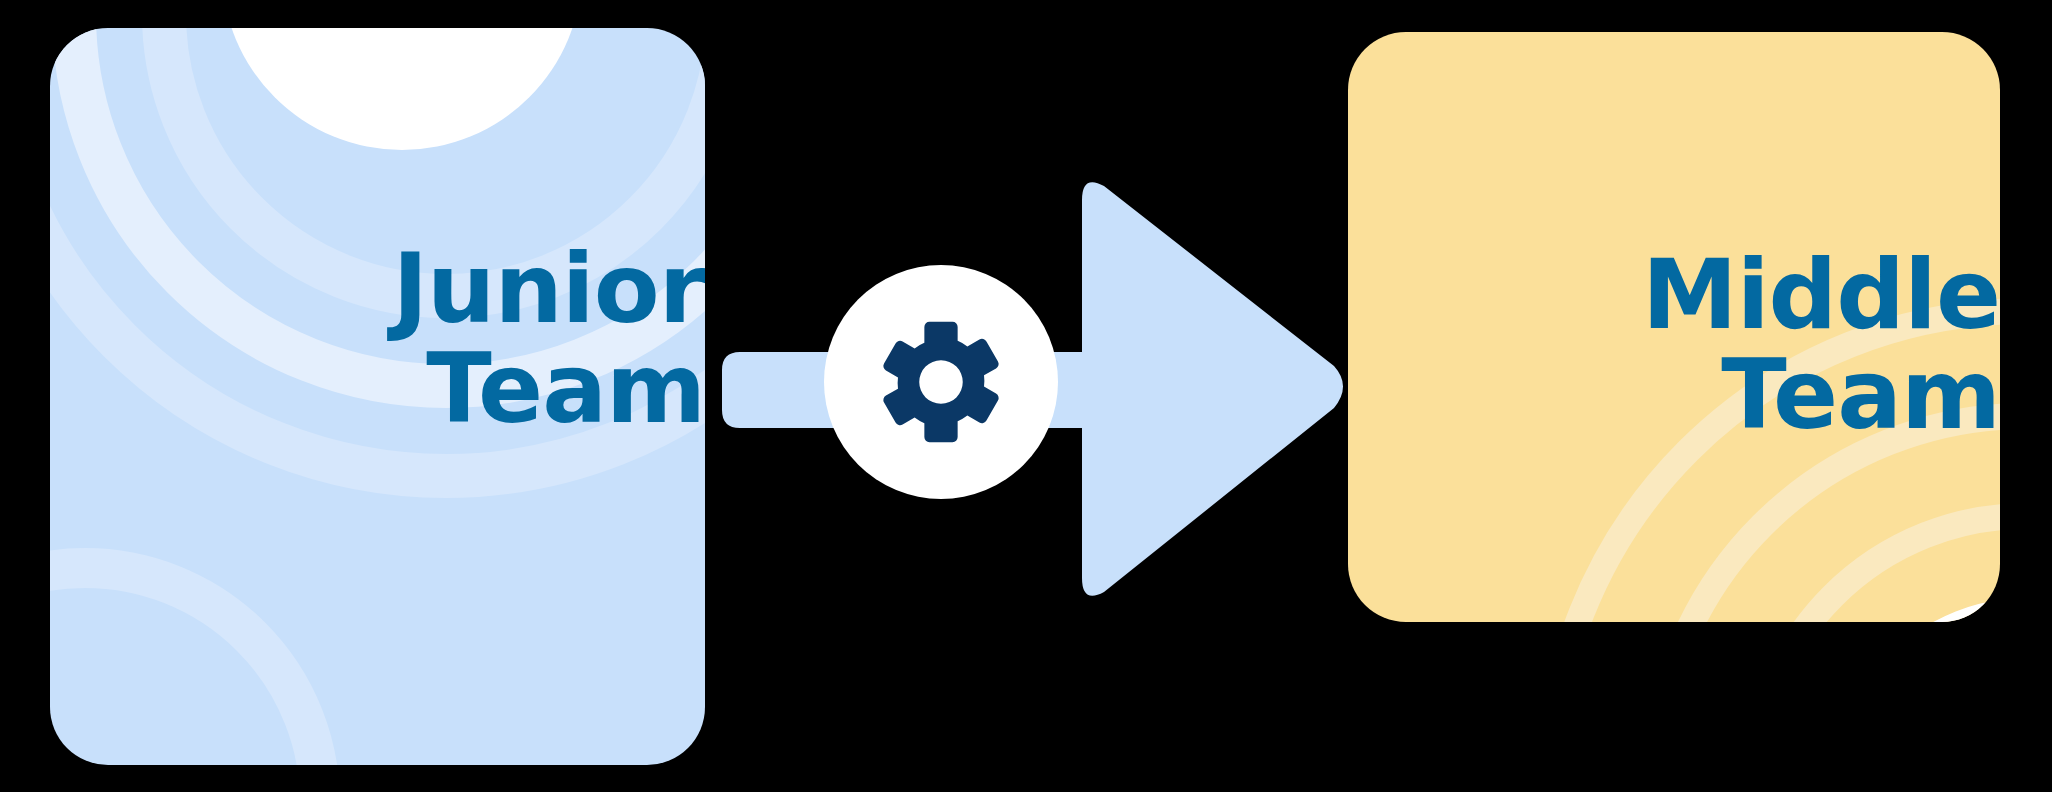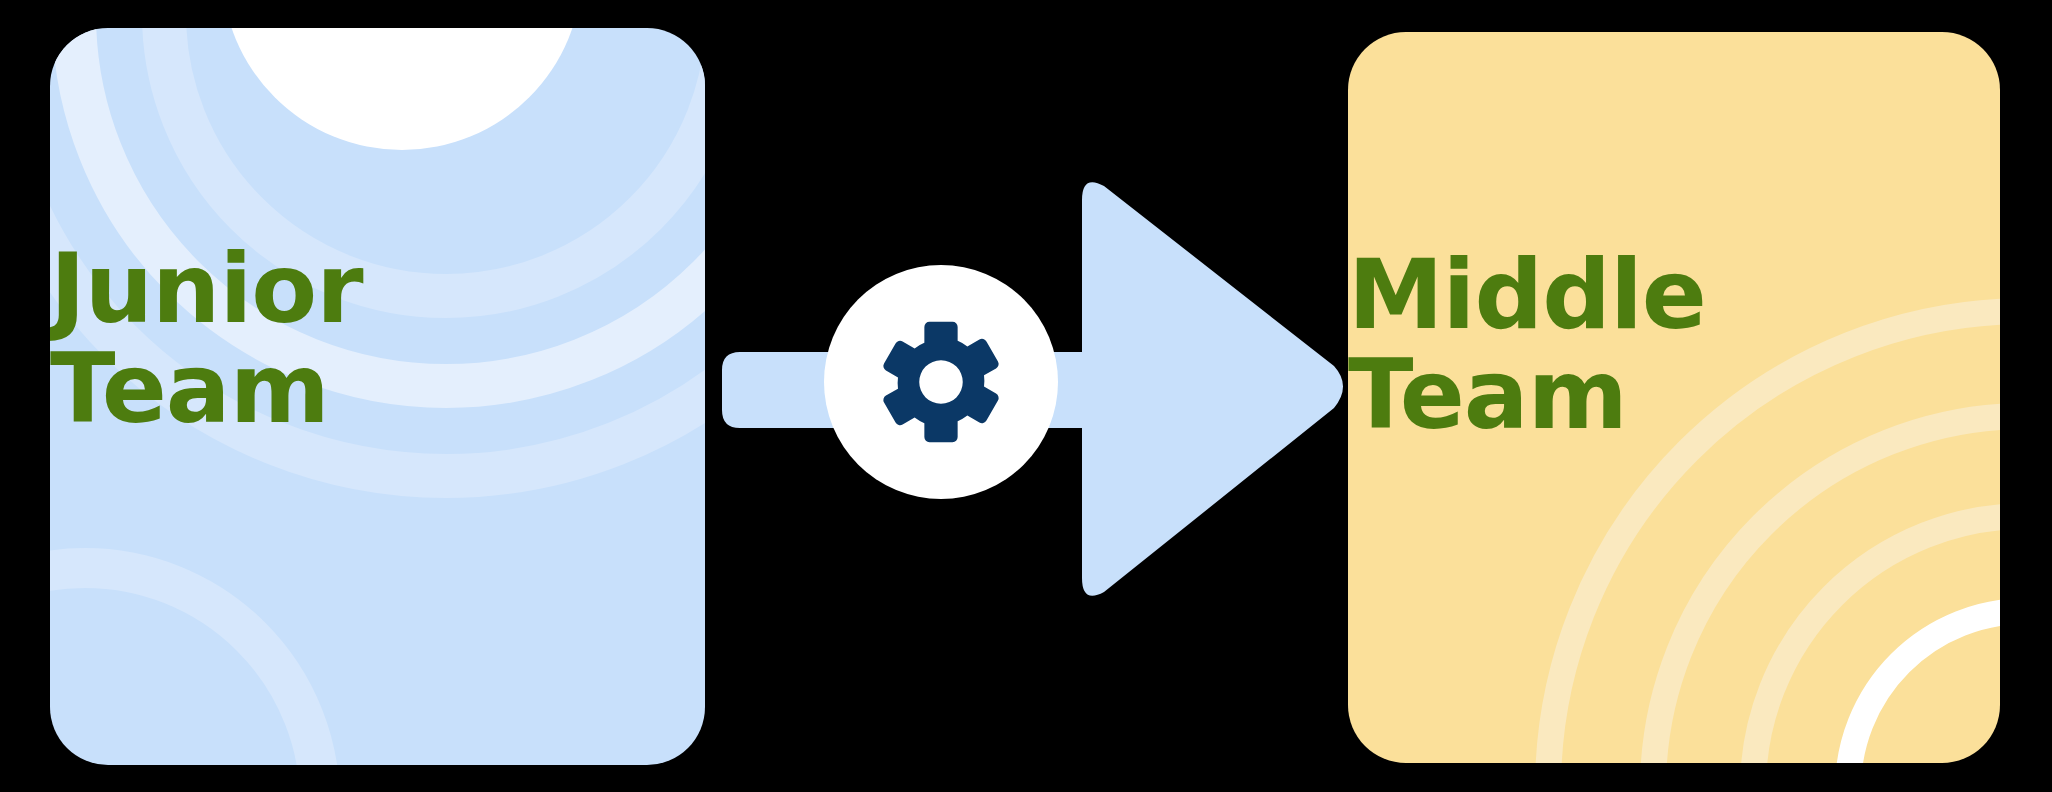--- a/index.html
+++ b/index.html
@@ -1,37 +1,37 @@
 <!DOCTYPE html>
 <html><head>
 <meta charset="utf-8">
 <style>
   html,body{margin:0;padding:0;background:#000;}
   body{width:2052px;height:792px;overflow:hidden;font-family:"DejaVu Sans","Liberation Sans",sans-serif;}
   #stage{position:relative;width:2052px;height:792px;background:#000000;overflow:hidden;}
 
   .card{position:absolute;overflow:hidden;border-radius:58px;}
   #card-left{left:50px;top:28px;width:655px;height:737px;background:#c8e0fb;}
-  #card-right{left:1348px;top:32px;width:652px;height:731px;background:#fbe09a;}
+  #card-right{left:1348px;top:32px;width:652px;height:590px;background:#fbe09a;}
 
   .deco{position:absolute;border-radius:50%;pointer-events:none;}
   #lr1{width:520px;height:520px;left:92px;top:-318px;border:44px solid #d6e7fc;}
   #lr2{width:700px;height:700px;left:2px;top:-408px;border:44px solid #e4effd;}
   #lr3{width:880px;height:880px;left:-88px;top:-498px;border:44px solid #d6e7fc;}
   #lr0{width:360px;height:360px;left:172px;top:-238px;background:#ffffff;}
   
   #lb1{width:430px;height:430px;left:-220px;top:520px;border:40px solid #d6e7fc;}
 
   
   #rr1{width:330px;height:330px;left:487px;top:566px;border:26px solid #ffffff;}
   #rr2{width:520px;height:520px;left:392px;top:471px;border:26px solid #fae9bf;}
   #rr3{width:720px;height:720px;left:292px;top:371px;border:26px solid #fae9bf;}
   #rr4{width:930px;height:930px;left:187px;top:266px;border:26px solid #fae9bf;}
 
-  .card-label{position:absolute;left:0;right:0;text-align:left;color:#4d7c0f;
+  .card-label{position:absolute;left:0;right:0;text-align:right;color:#0369a1;
     font-size:96px;line-height:1.04;font-weight:800;letter-spacing:-1px;}
   #card-left .card-label{top:212px;}
   #card-right .card-label{top:214px;}
   .card-label span{display:block;}
 
   
   #arrow{position:absolute;left:700px;top:150px;width:660px;height:480px;}
   #gear-badge{position:absolute;left:824px;top:265px;width:234px;height:234px;
     border-radius:50%;background:#ffffff;}
   #gear-glyph{position:absolute;left:877px;top:318px;width:128px;height:128px;}

